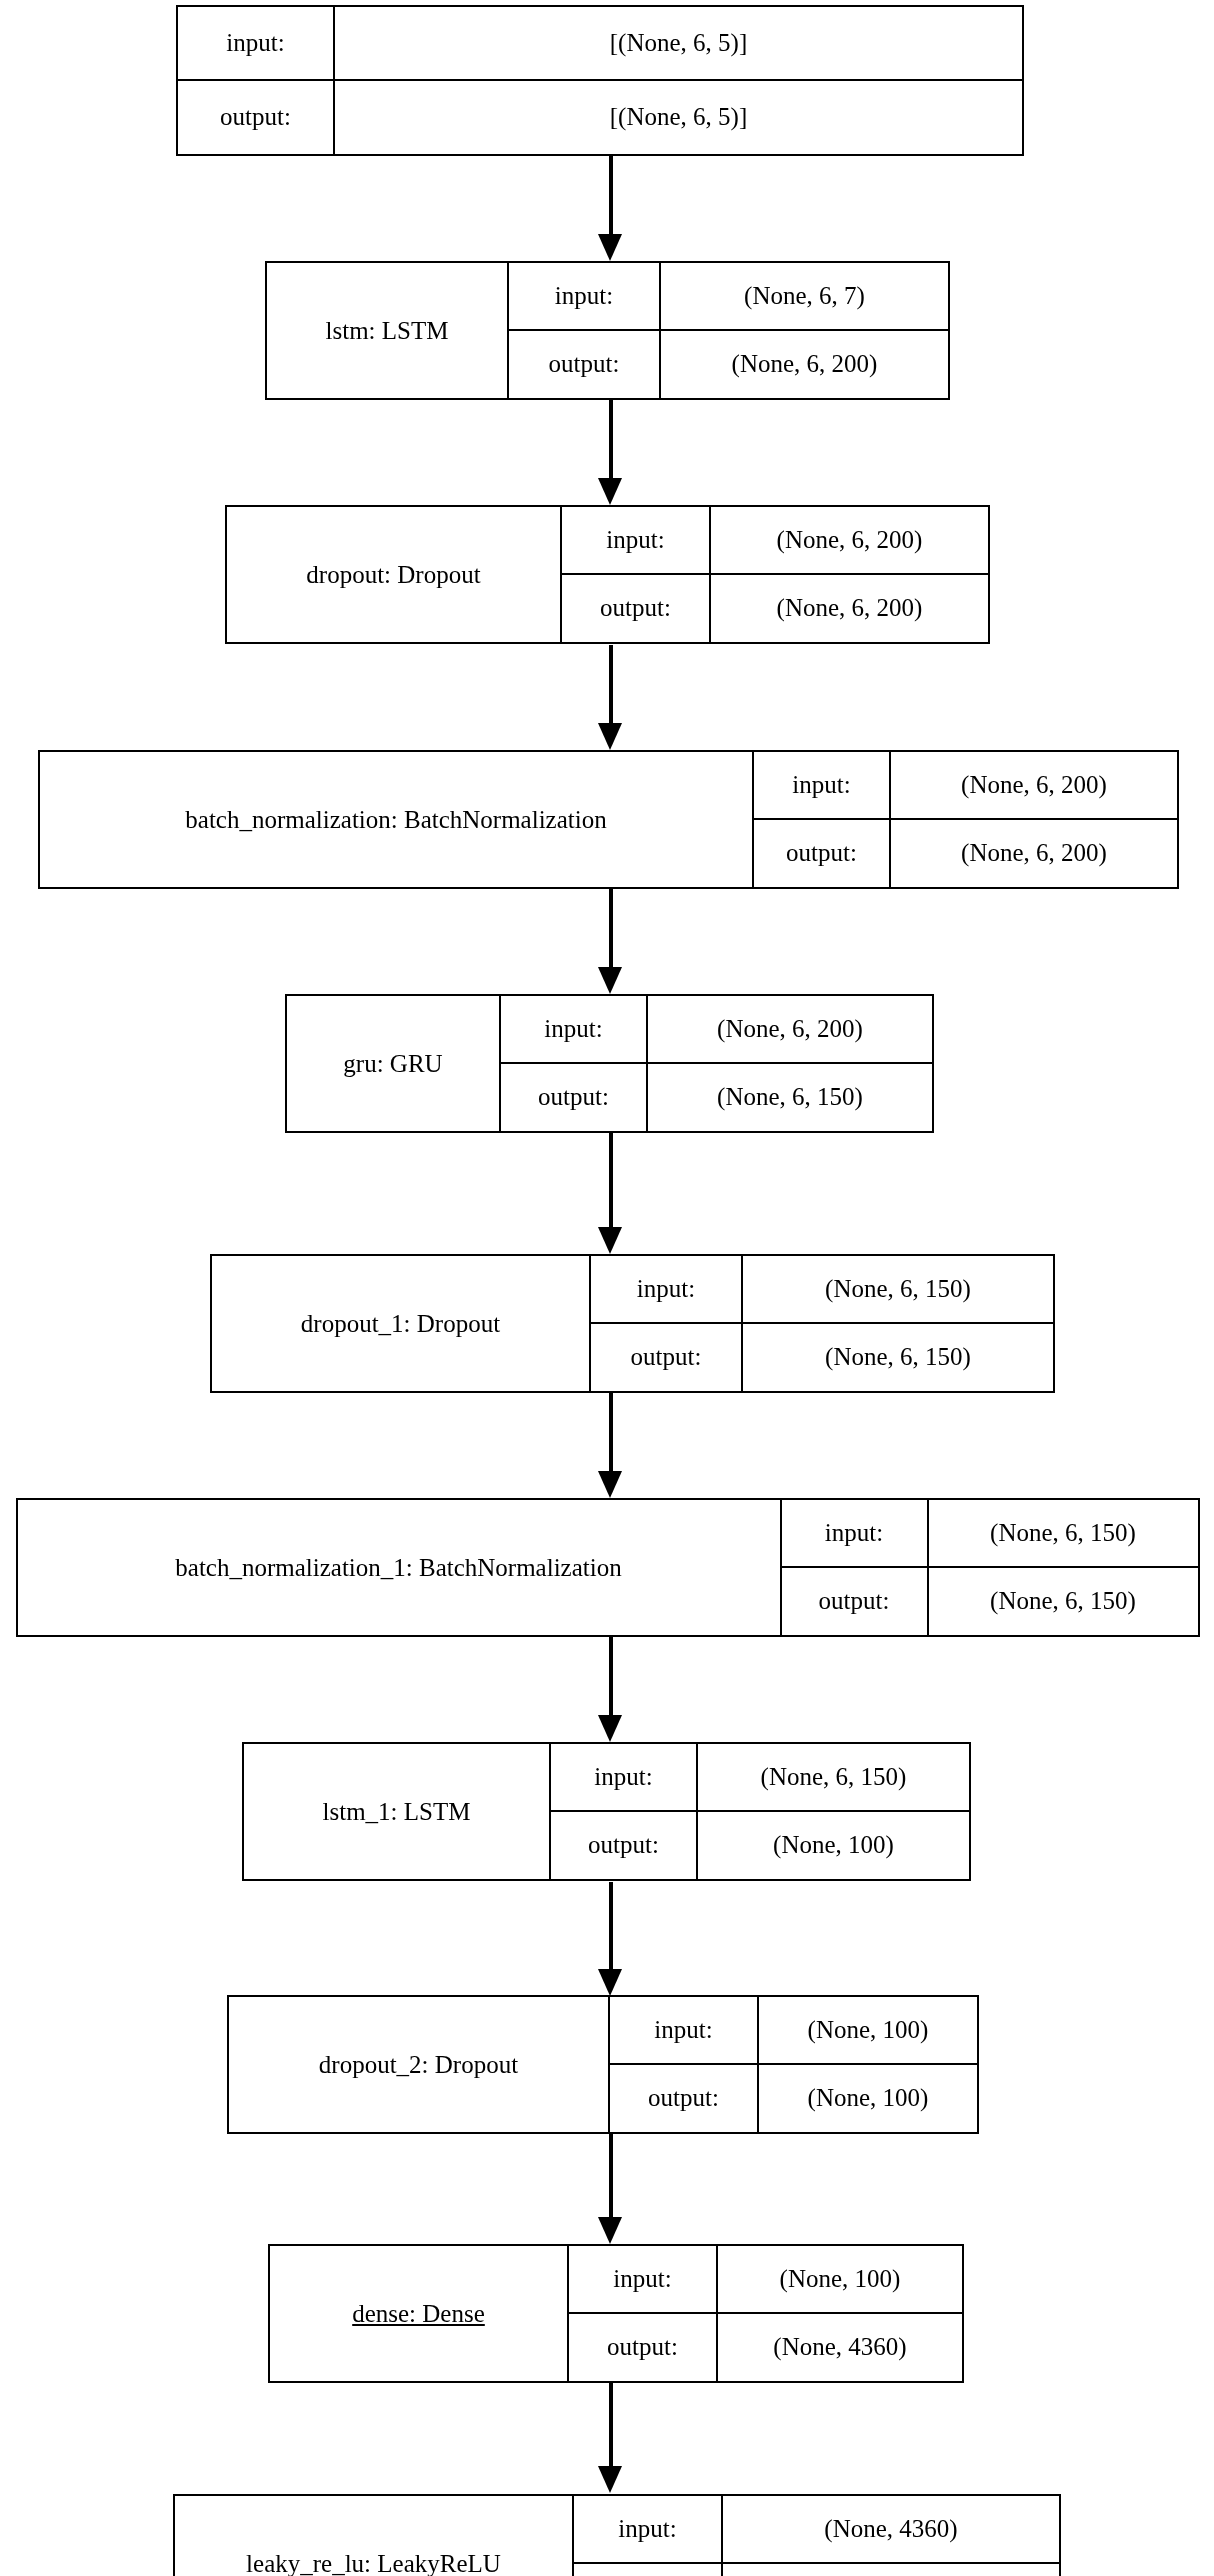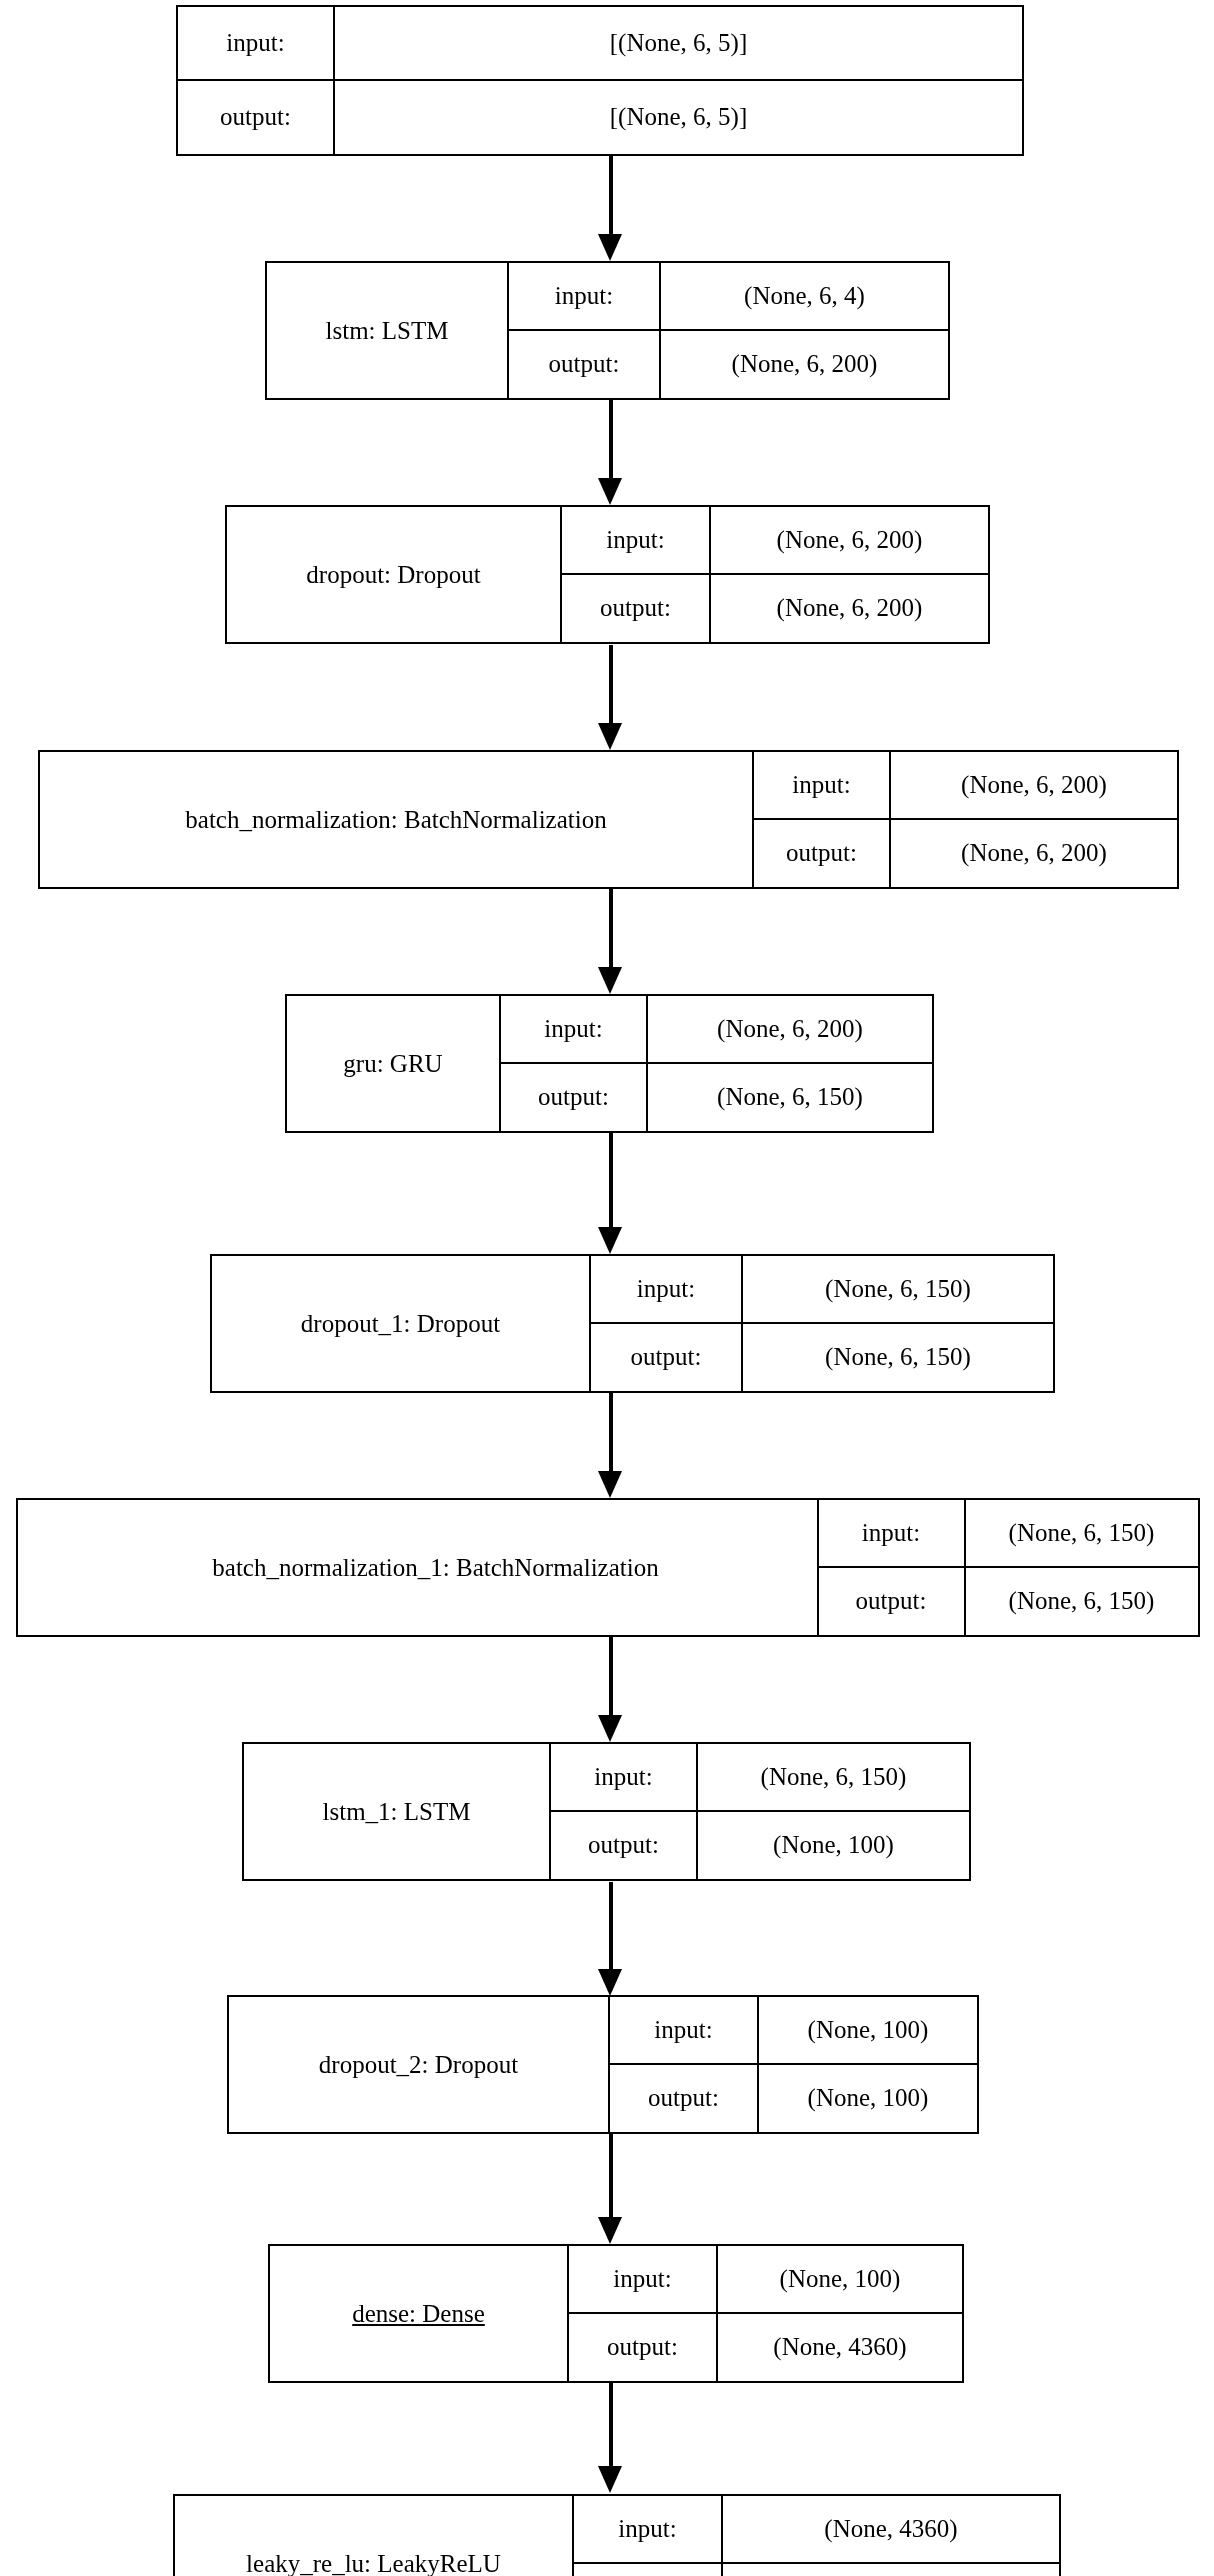--- a/index.html
+++ b/index.html
@@ -153,21 +153,21 @@
           <div class="io-label" style="width: 157px; flex: 0 0 157px;">output:</div>
           <div class="io-value">[(None, 6, 5)]</div>
         </div>
       </div>
     </div>
     <div class="node" style="left: 265px; top: 261px; width: 685px; height: 139px;">
       <div class="node-name" style="width: 242px; flex: 0 0 242px;">lstm: LSTM</div>
       <div class="io-block">
         <div class="io-row top">
           <div class="io-label" style="width: 152px; flex: 0 0 152px;">input:</div>
-          <div class="io-value">(None, 6, 4)</div>
+          <div class="io-value">(None, 6, 7)</div>
         </div>
         <div class="io-row">
           <div class="io-label" style="width: 152px; flex: 0 0 152px;">output:</div>
           <div class="io-value">(None, 6, 200)</div>
         </div>
       </div>
     </div>
     <div class="node" style="left: 225px; top: 505px; width: 765px; height: 139px;">
       <div class="node-name" style="width: 335px; flex: 0 0 335px;">dropout: Dropout</div>
       <div class="io-block">
@@ -214,21 +214,21 @@
           <div class="io-label" style="width: 152px; flex: 0 0 152px;">input:</div>
           <div class="io-value">(None, 6, 150)</div>
         </div>
         <div class="io-row">
           <div class="io-label" style="width: 152px; flex: 0 0 152px;">output:</div>
           <div class="io-value">(None, 6, 150)</div>
         </div>
       </div>
     </div>
     <div class="node" style="left: 15.5px; top: 1498px; width: 1184px; height: 139px;">
-      <div class="node-name" style="width: 764px; flex: 0 0 764px; margin-left: 37px;">batch_normalization_1: BatchNormalization</div>
+      <div class="node-name" style="width: 764px; flex: 0 0 764px;">batch_normalization_1: BatchNormalization</div>
       <div class="io-block">
         <div class="io-row top">
           <div class="io-label" style="width: 147px; flex: 0 0 147px;">input:</div>
           <div class="io-value">(None, 6, 150)</div>
         </div>
         <div class="io-row">
           <div class="io-label" style="width: 147px; flex: 0 0 147px;">output:</div>
           <div class="io-value">(None, 6, 150)</div>
         </div>
       </div>

